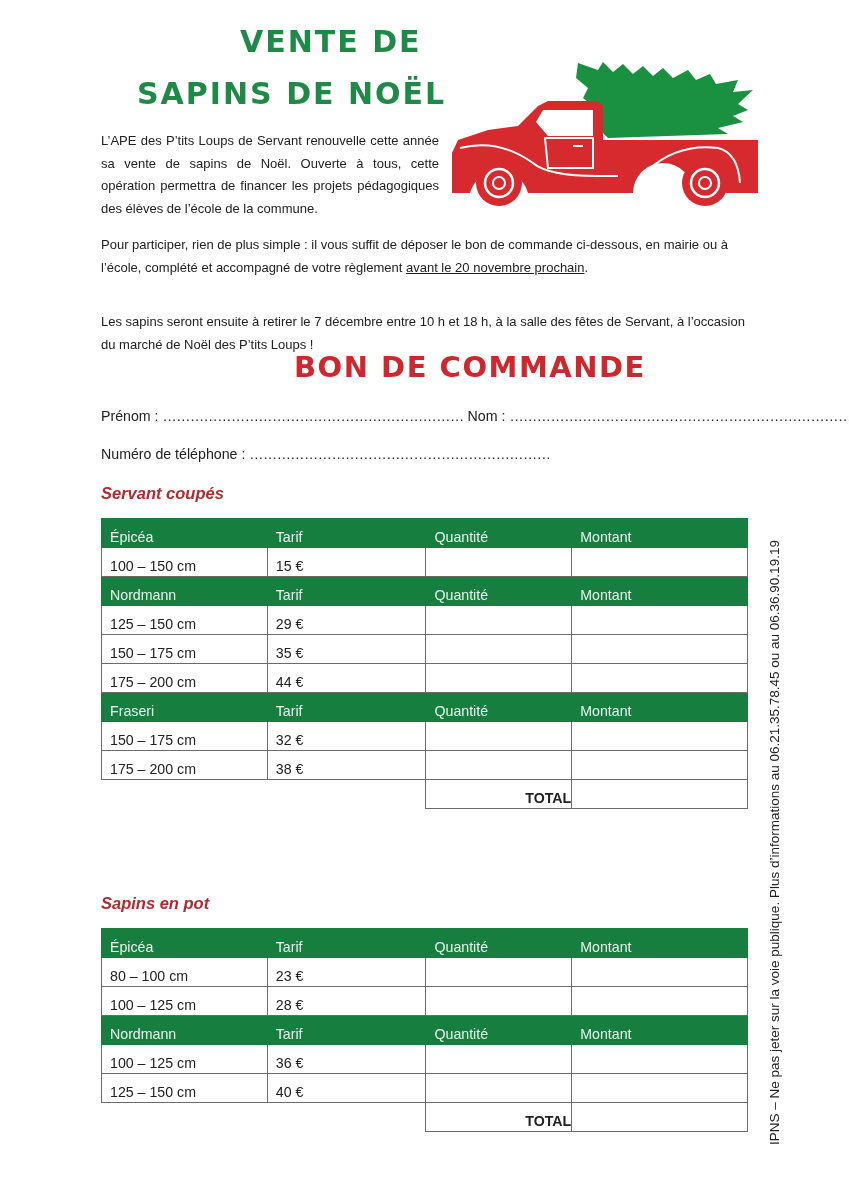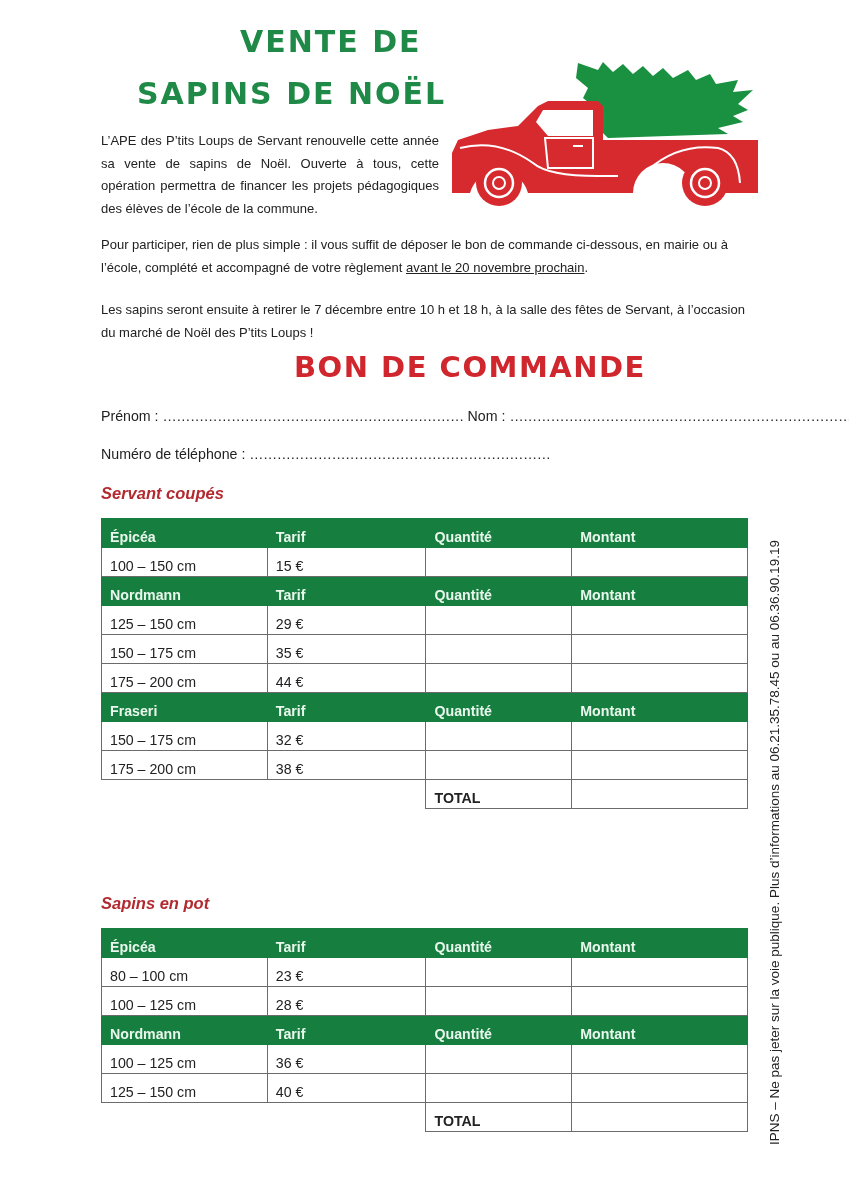--- a/index.html
+++ b/index.html
@@ -3,36 +3,36 @@
 <meta charset="utf-8">
 <style>
   html, body { margin:0; padding:0; background:#ffffff; }
   body { width:849px; height:1200px; position:relative; overflow:hidden; font-family:"Liberation Sans", sans-serif; color:#222; }
   .title-green { position:absolute; font-family:"DejaVu Sans", sans-serif; font-weight:900; color:#1f8a47; letter-spacing:2px; font-size:30px; text-transform:uppercase; white-space:nowrap; }
   #t1 { left:240px; top:24px; }
   #t2 { left:137px; top:76px; }
   .para { position:absolute; font-size:13px; line-height:22.5px; color:#222; }
   #p1 { left:101px; top:130px; width:338px; text-align:justify; }
   #p2 { left:101px; top:234px; width:650px; }
-  #p3 { left:101px; top:299px; width:650px; }
+  #p3 { left:101px; top:311px; width:650px; }
   .u { text-decoration:underline; }
   #bon { position:absolute; left:294px; top:350px; font-family:"DejaVu Sans", sans-serif; font-weight:900; color:#d0262d; font-size:29px; letter-spacing:1.5px; white-space:nowrap; }
   .field-line { position:absolute; left:101px; font-size:14.2px; color:#222; white-space:nowrap; }
   .dots { letter-spacing:-0.5px; }
   .section-title { position:absolute; left:101px; font-weight:bold; font-style:italic; color:#b22a2f; font-size:16.5px; }
   table.order { position:absolute; left:101px; border-collapse:collapse; width:647px; font-size:14.2px; }
   table.order td { height:29px; padding:0 0 0 8px; border:1px solid #6b6b6b; box-sizing:border-box; vertical-align:bottom; padding-bottom:2px; }
-  table.order tr.hdr td { background:#167f40; color:#e9f7ec; font-weight:bold; border-color:#167f40; border-left-color:#6b6b6b; }
+  table.order tr.hdr td { background:#167f40; color:#e9f7ec; font-weight:normal; border-color:#167f40; border-left-color:#6b6b6b; }
   table.order tr.hdr td:first-child { border-left-color:#167f40; }
   table.order td.c1 { width:166px; }
   table.order td.c2 { width:159px; }
   table.order td.c3 { width:146px; }
   table.order td.c4 { width:176px; }
   table.order tr.tot td.blank { border:none; }
-  table.order tr.tot td.lbl { text-align:left; font-weight:bold; padding-right:8px; }
+  table.order tr.tot td.lbl { text-align:right; font-weight:bold; padding-right:0; }
   #side { position:absolute; left:767px; top:1145px; transform-origin:0 0; transform:rotate(-90deg); font-size:13.5px; color:#222; white-space:nowrap; }
   #truck { position:absolute; left:448px; top:58px; width:315px; height:150px; }
 </style>
 </head>
 <body>
 
 <div id="t1" class="title-green">VENTE DE</div>
 <div id="t2" class="title-green">SAPINS DE NOËL</div>
 
 <svg id="truck" viewBox="0 0 315 150">

